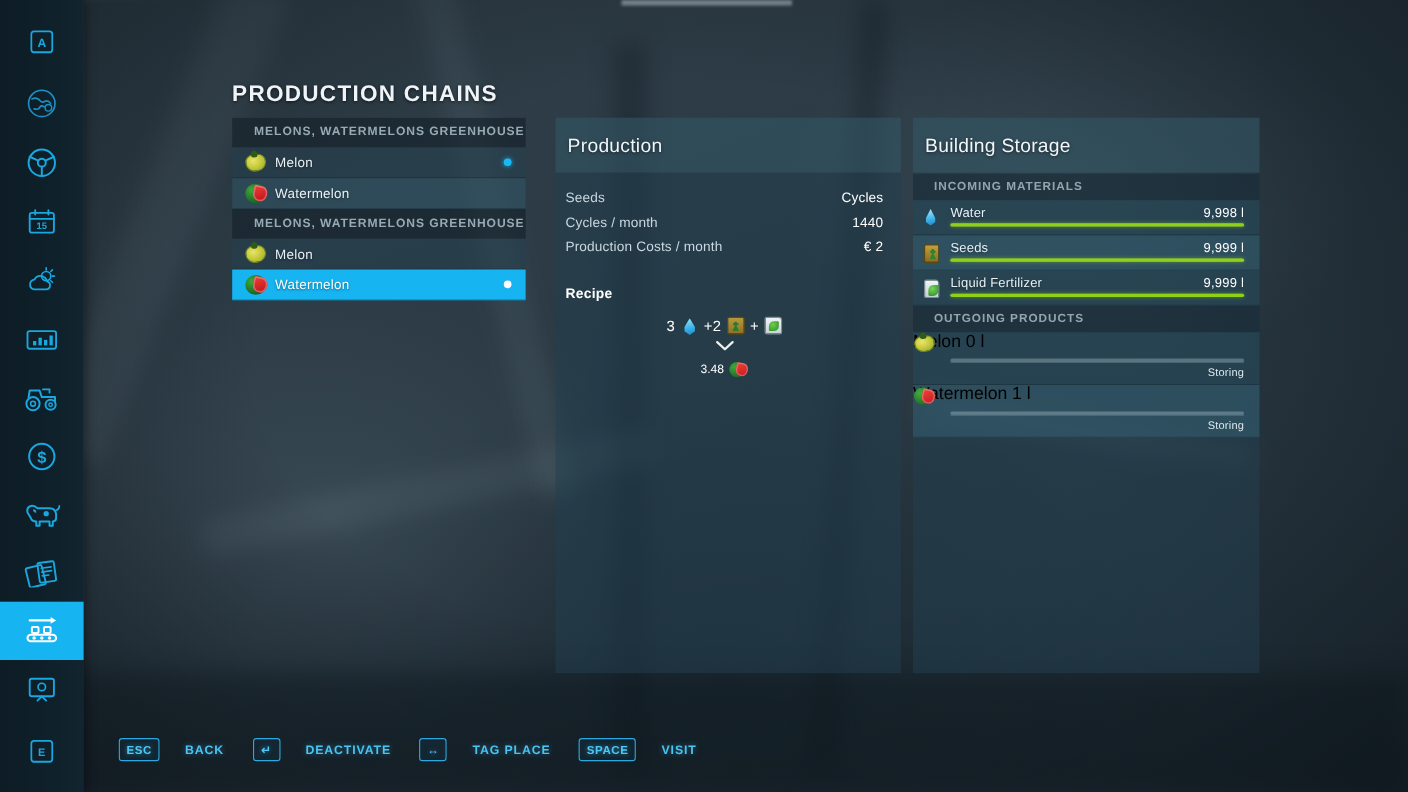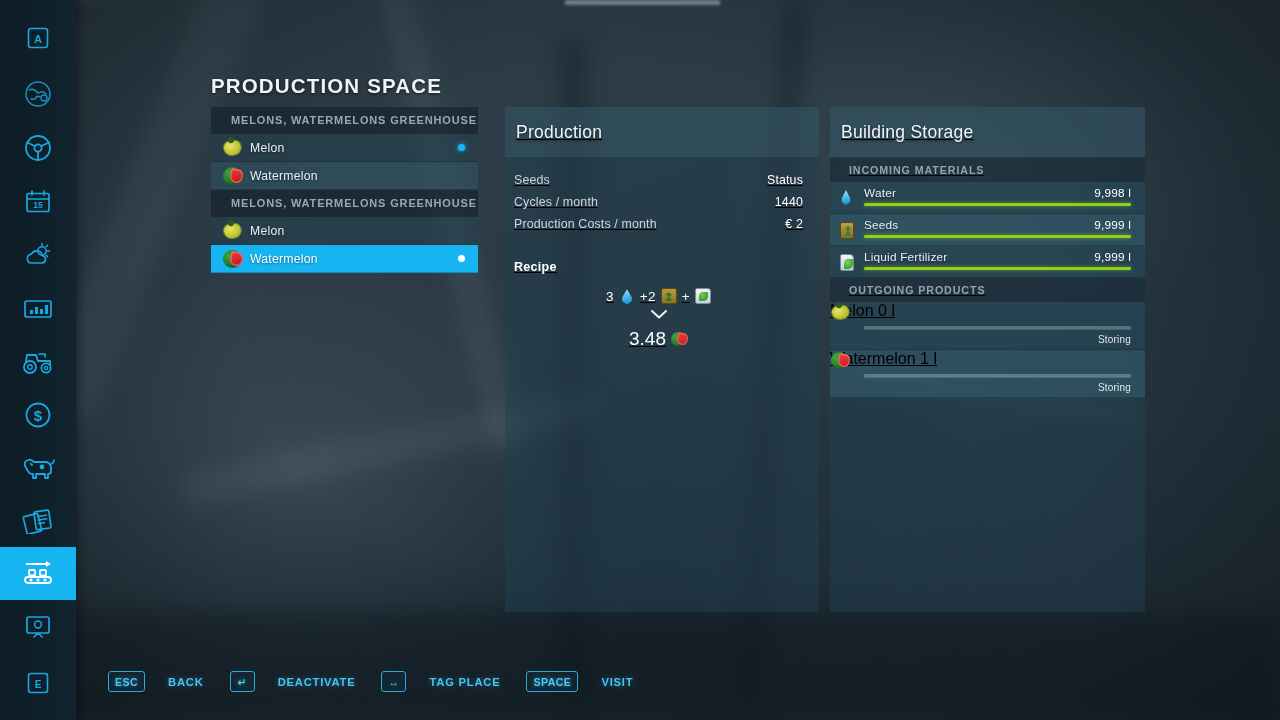--- a/index.html
+++ b/index.html
@@ -106,21 +106,21 @@
   }
   .wm-ico:after{
     content:""; position:absolute; right:-1px; top:2px; width:13px; height:14px;
     background:linear-gradient(150deg,#f0413a 0%, #c91f24 70%);
     border-radius:3px 60% 60% 65% / 3px 70% 70% 70%;
     transform:rotate(12deg);
     box-shadow:inset 0 0 0 1.5px rgba(255,255,255,0.28);
   }
 
   
-  .panel{ position:absolute;text-decoration:underline; }
+  .panel{ position:absolute; }
   .panel .phead{
     height:50px; display:flex; align-items:center; padding-left:11px;
     background:rgba(52,86,102,0.60);
   }
   .panel .phead h2{
     font-size:17.5px; font-weight:normal; color:#f0f6fa; letter-spacing:0.25px;
     text-shadow:0 1px 3px rgba(0,0,0,0.55);
   }
   .panel .pbody{ background:rgba(34,64,78,0.52); }
 
@@ -137,21 +137,21 @@
   .recline{
     margin-top:14px; display:flex; align-items:center; justify-content:center;
     gap:5px; font-size:13.5px; color:#ffffff; letter-spacing:0.3px;
   }
   .recarrow{
     margin-top:5px; text-align:center; color:#ffffff;
     font-size:14px; line-height:12px; opacity:0.92;
   }
   .recout{
     margin-top:7px; display:flex; align-items:center; justify-content:center;
-    gap:5px; font-size:19px; color:#ffffff;
+    gap:5px; font-size:11px; color:#ffffff;
   }
   .i16{ width:16px; height:16px; position:relative; display:inline-block; vertical-align:middle; }
 
   
   .ic-water{
     background:linear-gradient(170deg,#a7e5fb 0%, #3bb6ec 55%, #1c86c8 100%);
     border-radius:52% 52% 50% 50% / 72% 72% 40% 40%;
     transform:scale(0.78,0.95) translateY(1px);
     clip-path:polygon(50% 0%, 88% 52%, 88% 78%, 50% 100%, 12% 78%, 12% 52%);
   }
@@ -440,21 +440,21 @@
   </div>
 
   <div class="rail-item" style="top:656px;">
     <svg width="24" height="24" viewBox="0 0 24 24">
       <rect x="2.5" y="2.5" width="19" height="19" rx="2.5" fill="none" stroke="#19a7e0" stroke-width="1.6"></rect>
       <text x="12" y="16.5" font-size="10" font-family="Liberation Sans, sans-serif" fill="#19a7e0" text-anchor="middle" font-weight="bold">E</text>
     </svg>
   </div>
 </div>
 
-<div id="title">PRODUCTION SPACE</div>
+<div id="title">PRODUCTION CHAINS</div>
 
 <div id="chainlist">
 
   <div class="grp">MELONS, WATERMELONS GREENHOUSE</div>
 
   <div class="row">
     <span class="ico">
         <span class="melon-ico"></span>
       </span>
     <span class="nm">Melon</span>
@@ -487,21 +487,21 @@
 </div>
 
 <div class="panel" id="prod">
   <div class="phead">
     <h2>Production</h2>
   </div>
   <div class="pbody">
 
     <div class="kv">
       <span class="k">Seeds</span>
-      <span class="v">Status</span>
+      <span class="v">Cycles</span>
     </div>
     <div class="kv">
       <span class="k">Cycles / month</span>
       <span class="v">1440</span>
     </div>
     <div class="kv">
       <span class="k">Production Costs / month</span>
       <span class="v">€ 2</span>
     </div>
 

